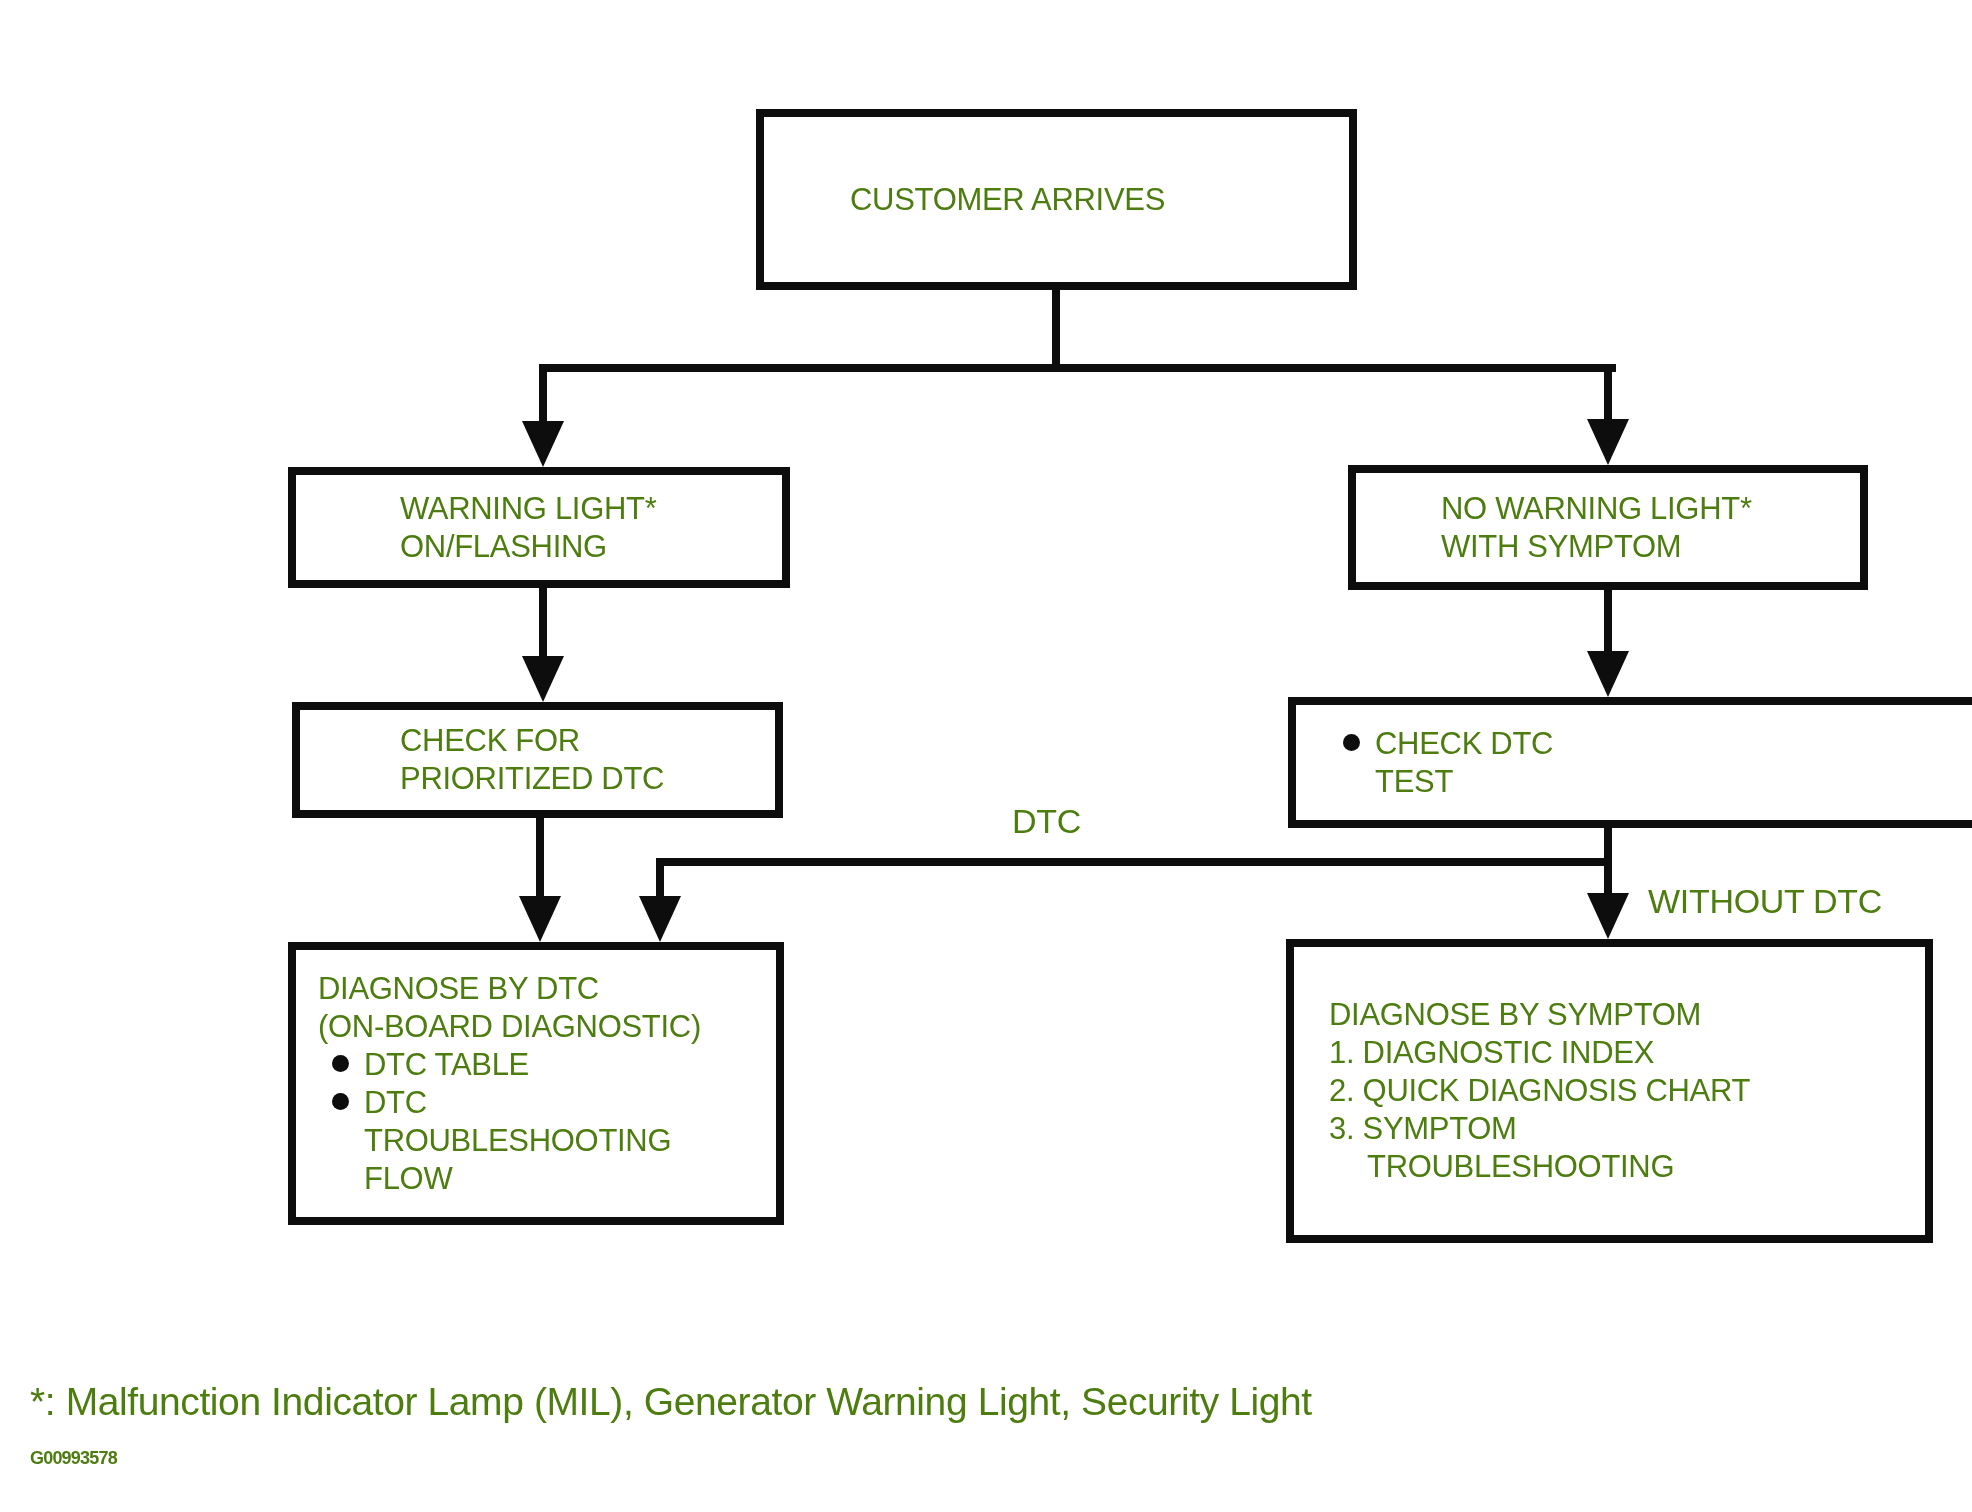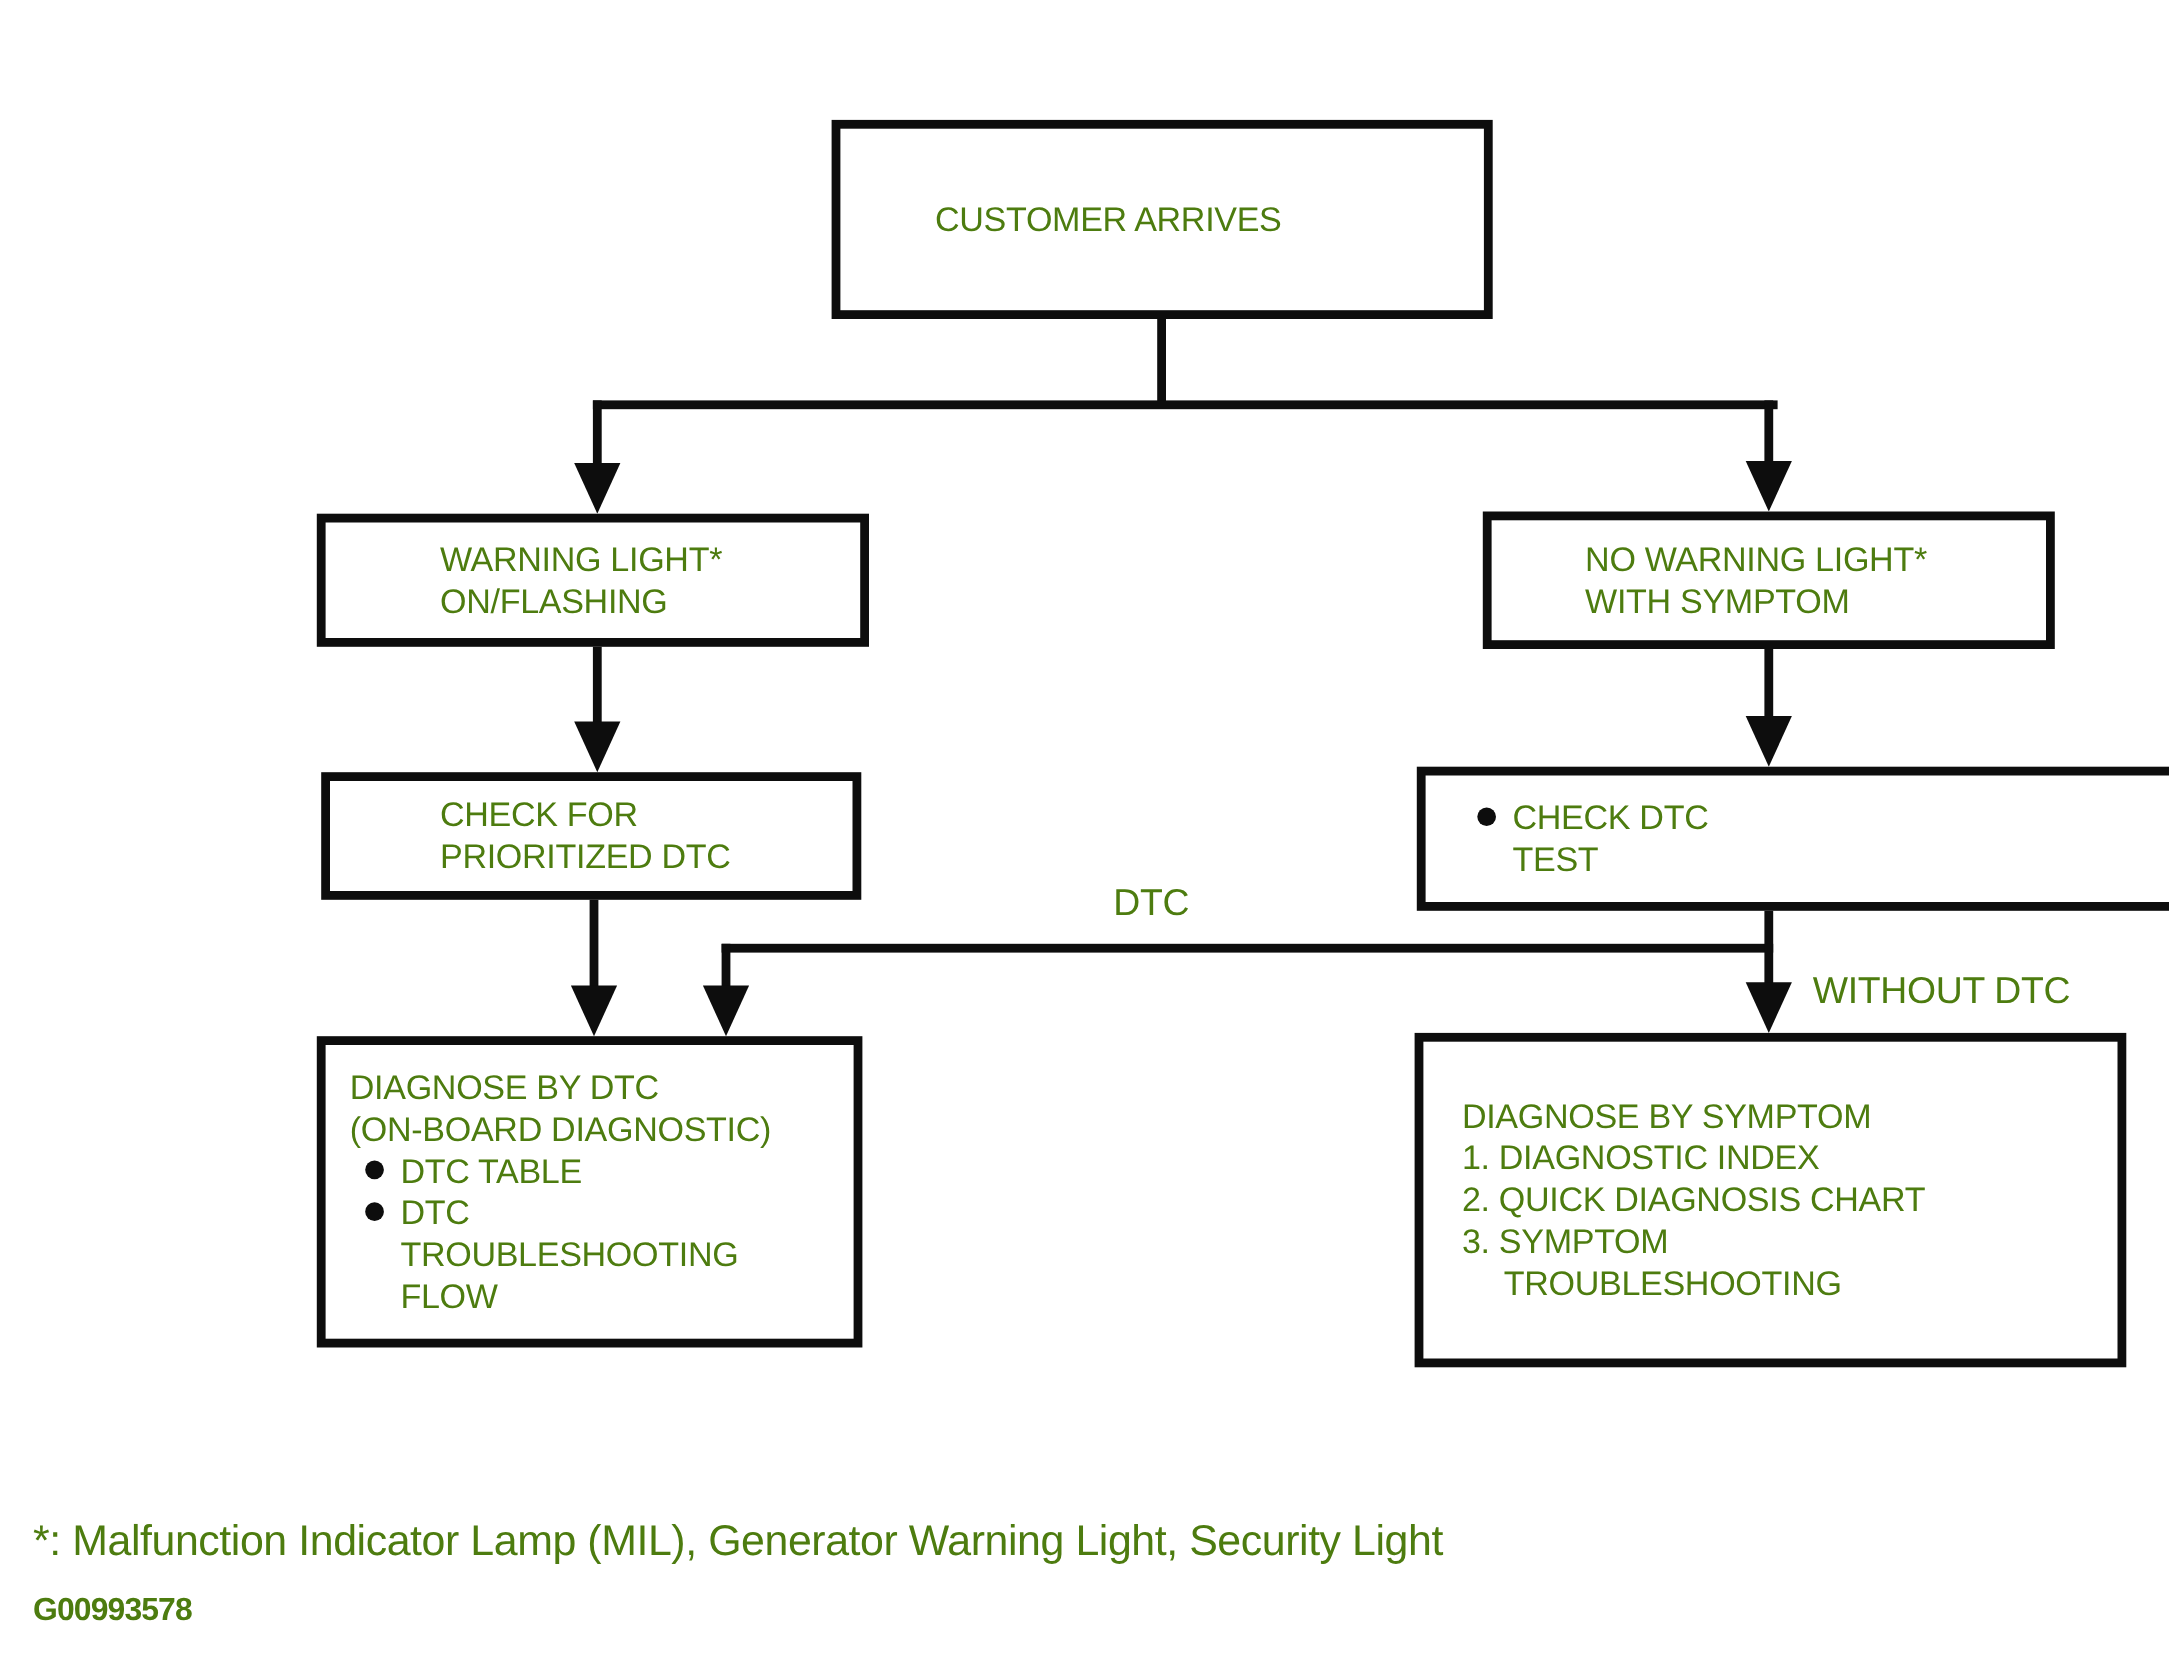--- a/index.html
+++ b/index.html
@@ -59,21 +59,21 @@
   .footnote {
     position: absolute;
     left: 30px; top: 1348px;
     font-size: 39px;
     letter-spacing: -0.4px;
     white-space: nowrap;
   }
   .figure-code {
     position: absolute;
     left: 30px; top: 1416px;
-    font-size: 29px;
+    font-size: 18px;
     font-weight: bold;
     letter-spacing: -0.8px;
   }
 </style>
 </head>
 <body>
 
 <div class="canvas">
 
   <div class="edge" style="left:1052px; top:255px; width:8px;  height:83px;"></div>

